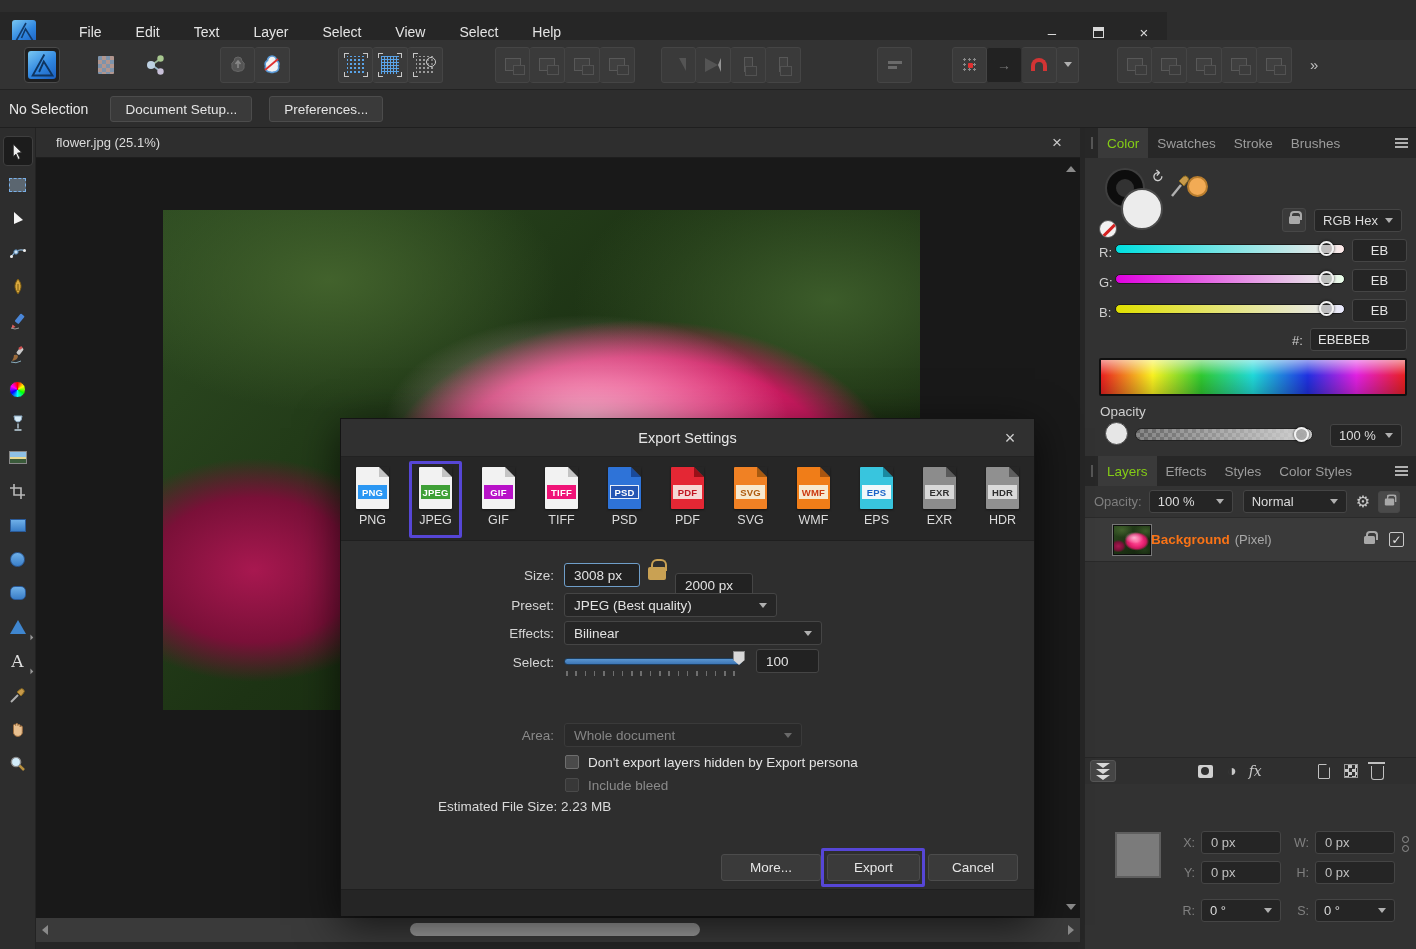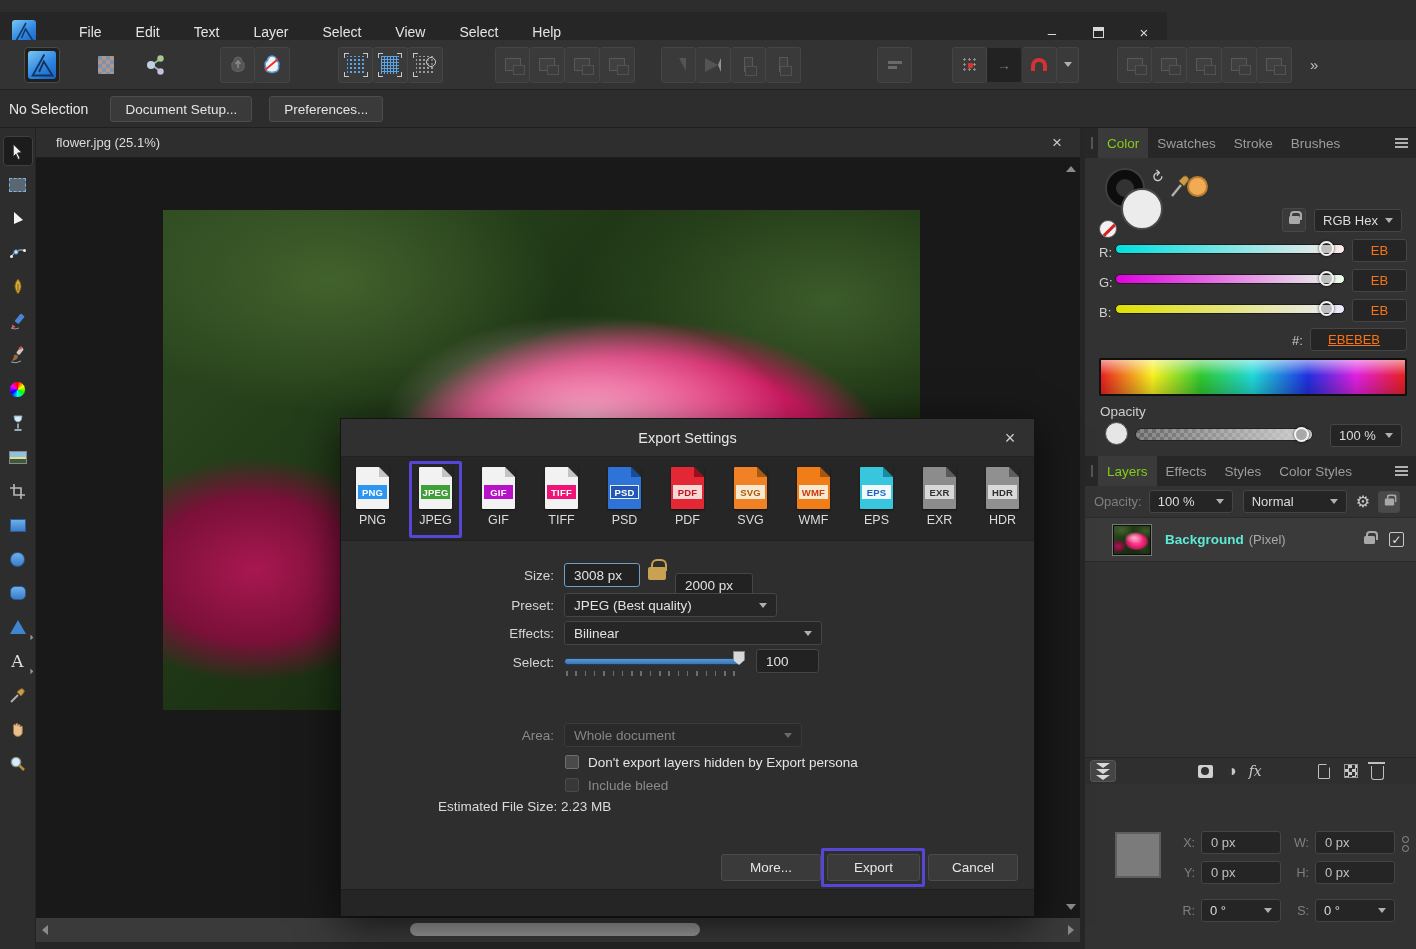--- a/index.html
+++ b/index.html
@@ -96,40 +96,40 @@
   
   .rightcol { position:absolute; left:1080px; top:128px; width:336px; height:821px; background:#323232; border-left:5px solid #262626; }
   .panel { position:absolute; left:0; width:331px; }
   .ptabs { height:30px; background:#272727; display:flex; align-items:stretch; font-size:13.5px; color:#9c9c9c; position:relative; }
   .grip { width:2px; height:12px; background:#555; margin:9px 5px 0 6px; }
   .ptab { padding:0 9px; display:flex; align-items:center; }
   .ptab.active { background:#3a3a3a; color:#84cc16; }
   .menu-lines { position:absolute; right:8px; top:14px; width:13px; height:2px; background:#b0b0b0; box-shadow:0 -4px 0 #b0b0b0, 0 4px 0 #b0b0b0; }
   .dd { background:#252525; border:1px solid #454545; border-radius:3px; color:#dcdcdc; display:flex; align-items:center; padding:0 8px; font-size:13px; height:23px; }
   .dd .caret { margin-left:auto; }
-  .fldbox { background:#252525; border:1px solid #454545; border-radius:3px; color:#f97316; font-size:13px; display:flex; align-items:center; justify-content:center; height:23px; }
+  .fldbox { background:#252525; border:1px solid #454545; border-radius:3px; color:#e5e5e5; font-size:13px; display:flex; align-items:center; justify-content:center; height:23px; }
   .slider-track { height:10px; border-radius:5px; border:1px solid #1c1c1c; position:relative; }
   .ringhandle { position:absolute; width:15px; height:15px; border:2.5px solid #f2f2f2; border-radius:50%; background:rgba(60,60,60,.25); box-shadow:0 0 3px rgba(0,0,0,.8); top:-4px; }
   .locksm { width:11px; height:8px; background:#a8a8a8; border-radius:1.5px; position:relative; display:inline-block; }
   .locksm::before { content:''; position:absolute; left:1.5px; top:-5px; width:8px; height:7px; border:2px solid #a8a8a8; border-bottom:none; border-radius:4px 4px 0 0; }
   .sq-btn { width:24px; height:24px; background:#3a3a3a; border:1px solid #474747; border-radius:3px; display:flex; align-items:center; justify-content:center; }
   .chk { width:15px; height:15px; border:1.5px solid #c8c8c8; border-radius:2px; color:#e8e8e8; font-size:12px; display:flex; align-items:center; justify-content:center; background:transparent; }
 
   
   .colorpanel { top:0; height:328px; background:#323232; }
   .ring-swatch { position:absolute; left:22px; top:42px; width:36px; height:36px; border-radius:50%; border:9px solid #0d0d0d; background:#323232; box-shadow:0 0 0 2px #3f3f3f; }
   .fill-swatch { position:absolute; left:36px; top:60px; width:42px; height:42px; border-radius:50%; background:#ececec; border:2px solid #4a4a4a; }
   .rot-arrow { position:absolute; left:66px; top:40px; color:#cfcfcf; font-size:15px; transform:scaleX(-1) rotate(-40deg); }
   .none-swatch { position:absolute; left:14px; top:92px; width:18px; height:18px; border-radius:50%; background:#f2f2f2; border:1.5px solid #555; overflow:hidden; }
   .none-swatch::after { content:''; position:absolute; left:-2px; top:7px; width:24px; height:2.6px; background:#d42020; transform:rotate(-45deg); }
   .orange-swatch { position:absolute; left:102px; top:48px; width:21px; height:21px; border-radius:50%; background:#f2ab55; border:2px solid #b87d2e; }
   .csl-label { position:absolute; font-size:13px; color:#cfcfcf; }
   .cslider { position:absolute; left:30px; width:230px; }
   .cval { position:absolute; left:267px; width:55px; }
-  .hexbox { position:absolute; left:225px; width:97px; justify-content:flex-start; padding-left:17px;text-decoration:underline; }
+  .hexbox { position:absolute; left:225px; width:97px; justify-content:flex-start; padding-left:7px; }
   .spectrum { position:absolute; left:14px; top:230px; width:308px; height:38px; border:2px solid #101010; border-radius:2px;
     background:linear-gradient(to bottom, rgba(255,255,255,.55), rgba(255,255,255,0) 45%, rgba(0,0,0,.18)),
                linear-gradient(90deg,#e82020,#f8f020 17%,#30c830 33%,#20d8d8 50%,#2030e0 68%,#e020e0 84%,#e82020); }
   .opacity-track { position:absolute; left:50px; top:300px; width:178px; height:13px; border-radius:7px; border:1px solid #222;
     background:linear-gradient(to right, rgba(120,120,120,.25), rgba(215,215,215,.95)),
                repeating-conic-gradient(#8a8a8a 0 25%, #5f5f5f 0 50%) 0 0/8px 8px; }
   .opacity-swatch { position:absolute; left:20px; top:294px; width:23px; height:23px; border-radius:50%; background:#e6e6e6; border:1.5px solid #4e4e4e; }
 
   
   .layerspanel { top:328px; height:328px; background:#323232; }
@@ -559,21 +559,21 @@
           <span>Normal</span>
             <span class="caret"></span>
         </div>
         <span style="margin-left:9px;color:#c8c8c8;font-size:16px">⚙</span>
         <span class="sq-btn" style="margin-left:8px;width:22px;height:22px;background:#4a4a4a">
             <span class="locksm" style="transform:scale(.85)"></span>
           </span>
       </div>
       <div class="layer-row">
         <span class="layer-thumb photo-art"></span>
-        <span style="margin-left:14px;font-weight:bold;color:#5eead4;font-size:13.5px">Background</span>
+        <span style="font-weight:bold;color:#f97316;font-size:13.5px">Background</span>
         <span style="margin-left:5px;color:#a8a8a8;font-size:13px">(Pixel)</span>
         <span class="locksm" style="margin-left:auto"></span>
         <span class="chk" style="margin:0 12px 0 14px">✓</span>
       </div>
       <div class="layers-bottom">
         <span class="stackicon">
             <i class="chevline"></i>
             <i class="chevline"></i>
             <i class="chevline"></i>
           </span>

